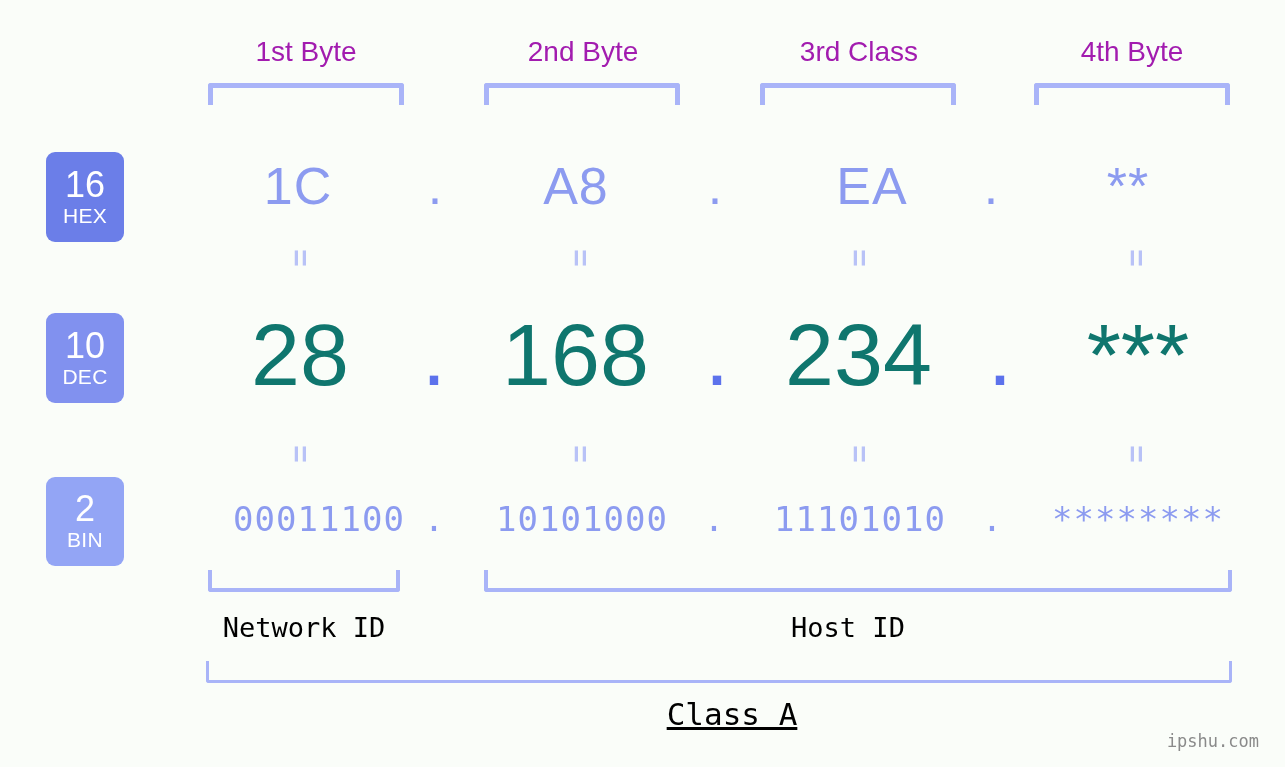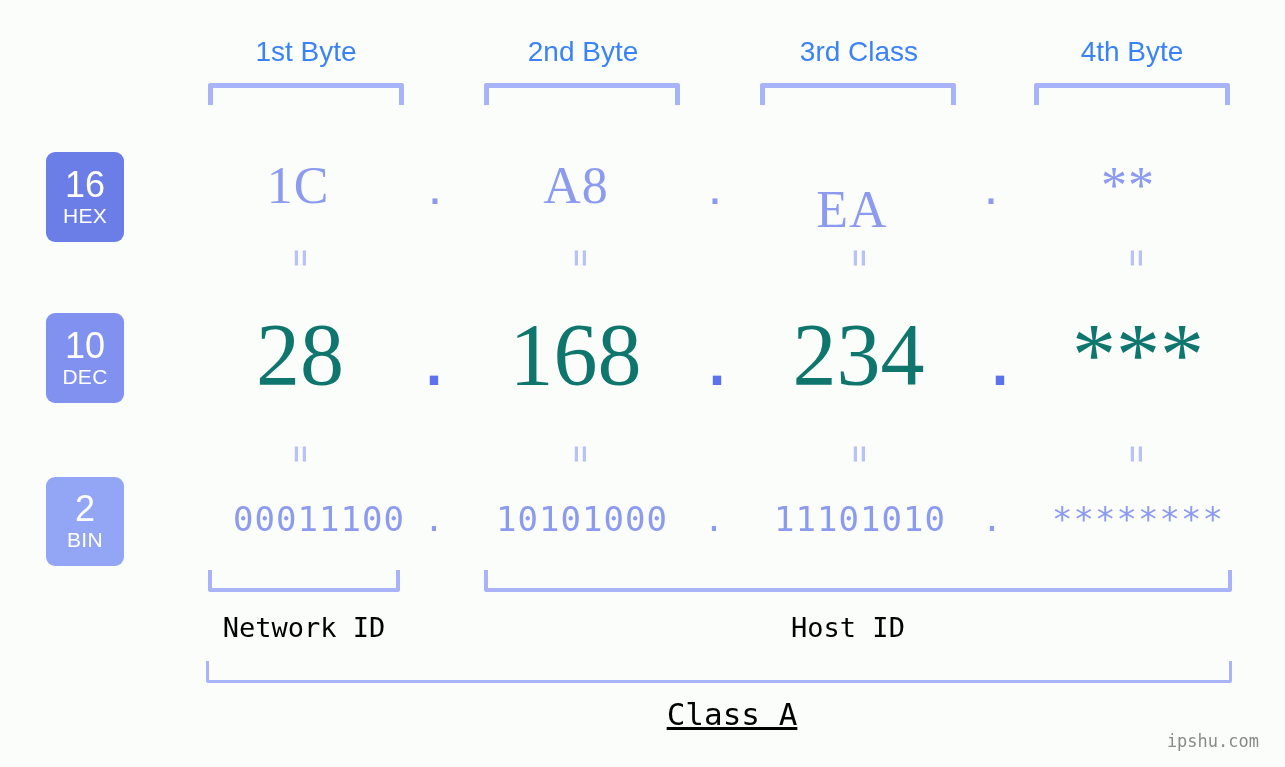--- a/index.html
+++ b/index.html
@@ -50,21 +50,21 @@
   #badge-dec { top: 313px; height: 90px; background: #8191ef; }
   #badge-bin { top: 477px; height: 89px; background: #93a5f5; }
 
   
   .byte-label {
     position: absolute;
     top: 33px;
     height: 38px;
     font-size: 28px;
     line-height: 38px;
-    color: #3b82f6;
+    color: #a21caf;
     text-align: center;
     white-space: nowrap;
   }
 
   
   .bracket {
     position: absolute;
     height: 22px;
     box-sizing: border-box;
   }
@@ -84,21 +84,20 @@
     border-bottom-width: 3px;
     border-left-width: 3px;
     border-right-width: 3px;
   }
 
   
   .cell {
     position: absolute;
     text-align: center;
     white-space: nowrap;
-    font-family: Liberation Serif, serif;
   }
   .row-hex .cell {
     top: 150px;
     height: 72px;
     line-height: 72px;
     font-size: 52px;
     color: #8c9bf0;
     letter-spacing: 1px;
   }
   .row-dec .cell {
@@ -206,21 +205,21 @@
   <div class="badge" id="badge-bin">
     <span class="num">2</span>
     <span class="abbr">BIN</span>
   </div>
 
   <div class="row-hex">
     <div class="cell" style="left:206px; width:184px;">1C</div>
     <div class="dot" style="left:400px; width:70px;">.</div>
     <div class="cell" style="left:484px; width:184px;">A8</div>
     <div class="dot" style="left:680px; width:70px;">.</div>
-    <div class="cell" style="left:760px; width:184px;margin-top:24px;">EA</div>
+    <div class="cell" style="left:780px; width:184px;">EA</div>
     <div class="dot" style="left:956px; width:70px;">.</div>
     <div class="cell" style="left:1036px; width:184px;">**</div>
   </div>
 
   <div class="eq eq-row1" style="left:285px;">=</div>
   <div class="eq eq-row1" style="left:565px;">=</div>
   <div class="eq eq-row1" style="left:844px;">=</div>
   <div class="eq eq-row1" style="left:1121px;">=</div>
 
   <div class="row-dec">

